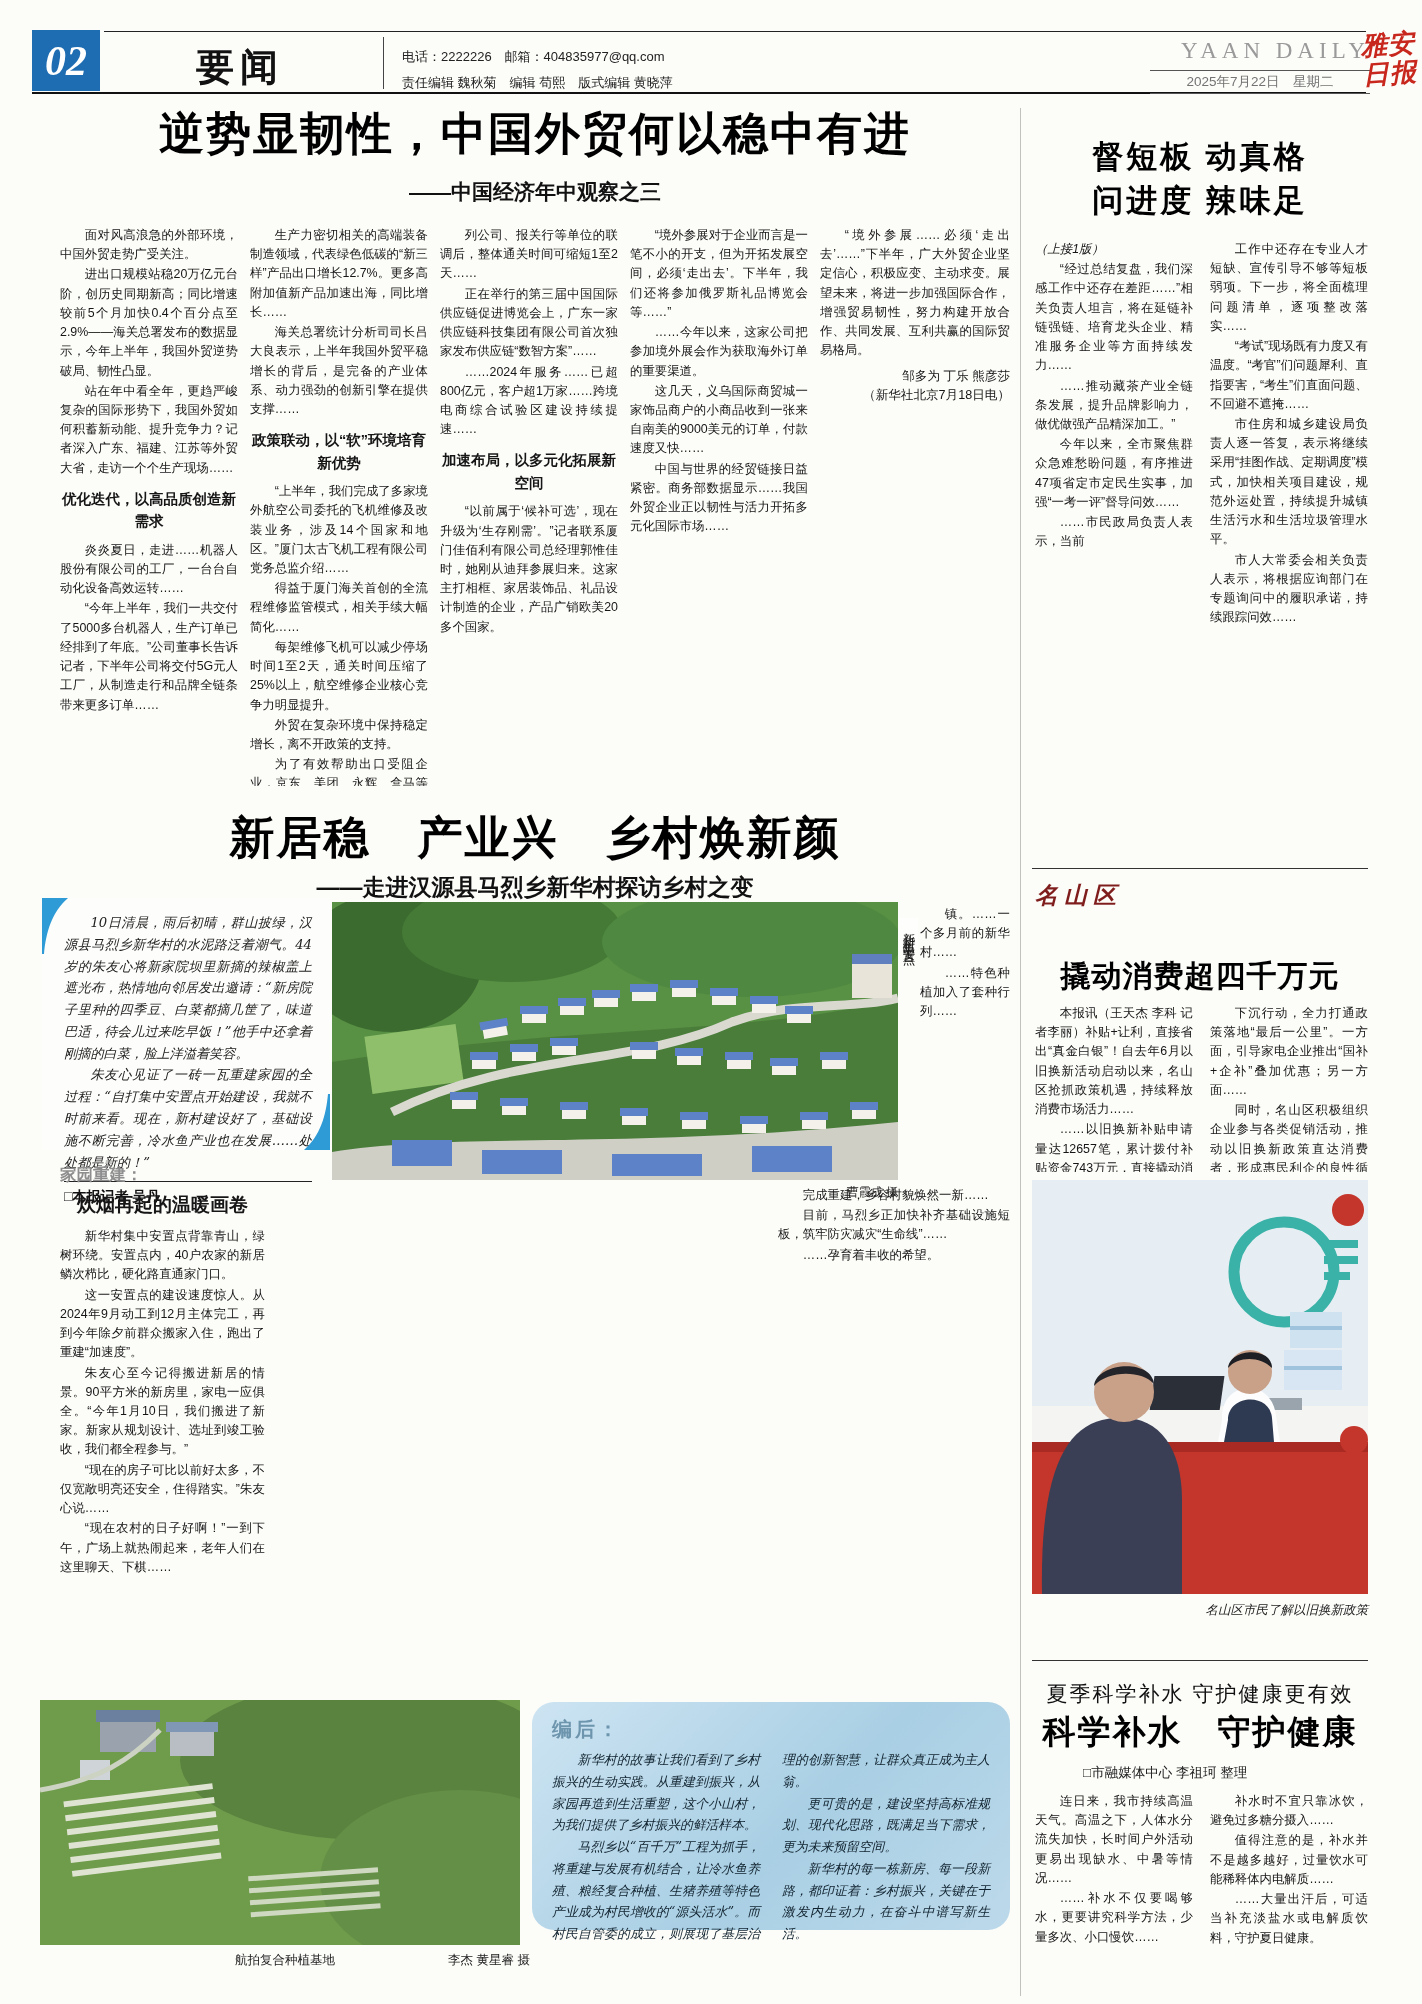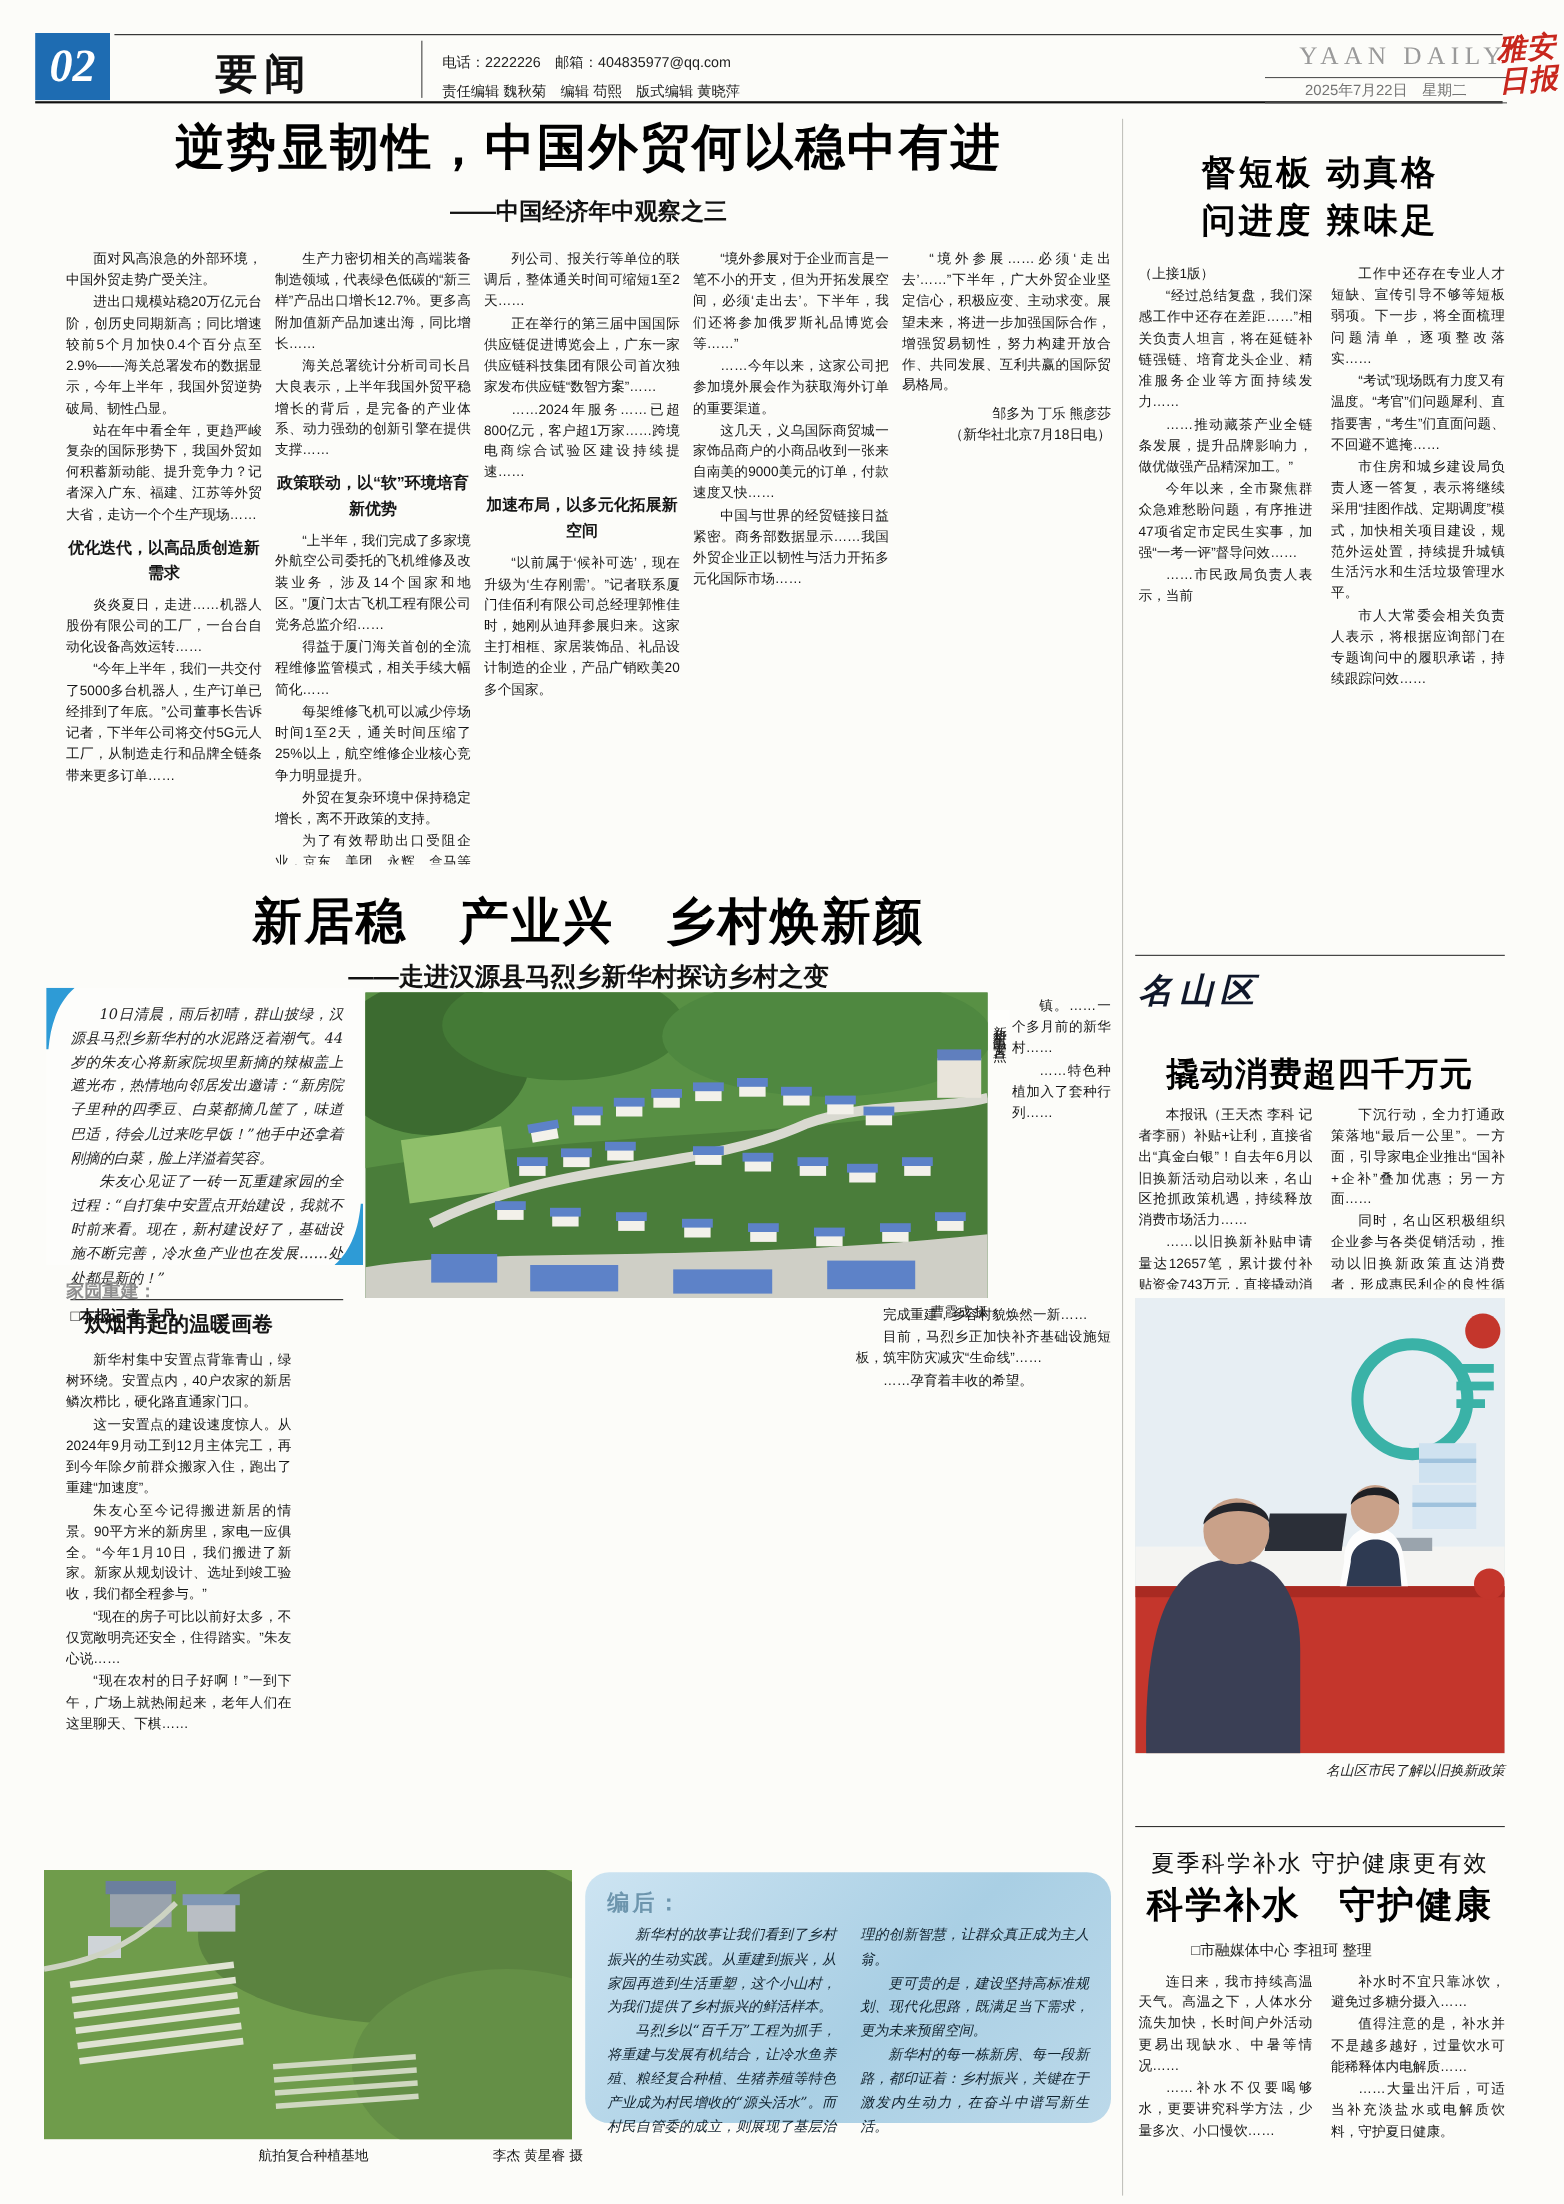--- a/index.html
+++ b/index.html
@@ -55,21 +55,21 @@
   
   .editor-note{position:absolute;left:532px;top:1702px;width:478px;height:228px;border-radius:22px;
                background:linear-gradient(135deg,#cde4f2 0%,#a9cfe4 55%,#bcd9ea 100%);
                padding:14px 20px;box-sizing:border-box;}
   .editor-note .en-label{color:#6d95ad;font-weight:bold;font-size:20px;letter-spacing:3px;margin-bottom:6px;}
   .editor-note .en-body{columns:2;column-gap:22px;font-family:"DejaVu Serif","Liberation Serif",serif;
                         font-style:italic;font-size:12.8px;line-height:1.7;color:#10222e;text-align:justify;}
   .editor-note .en-body p{margin:0;text-indent:2em;}
   
   .region-label{position:absolute;font-family:Liberation Sans, sans-serif;font-style:italic;
-                font-weight:bold;font-size:31px;color:#0f172a;letter-spacing:6px;}
+                font-weight:bold;font-size:23px;color:#7f1d1d;letter-spacing:6px;}
   .kicker{position:absolute;text-align:center;font-size:21px;color:#111;letter-spacing:2px;}
   .news-byline{position:absolute;font-size:13.5px;color:#222;padding-left:48px;}
 </style>
 </head>
 <body>
 
 <div class="page">
 
   <div class="hdr-topline"></div>
   <div class="hdr-botline"></div>
@@ -141,21 +141,21 @@
         <p class="para">“境外参展……必须‘走出去’……”下半年，广大外贸企业坚定信心，积极应变、主动求变。展望未来，将进一步加强国际合作，增强贸易韧性，努力构建开放合作、共同发展、互利共赢的国际贸易格局。</p>
       </div>
     <div class="byline-right">邹多为 丁乐 熊彦莎</div>
     <div class="byline-right" style="margin-top:0;">（新华社北京7月18日电）</div>
   </div>
 
   <div class="headline" style="left:1032px;top:136px;width:336px;font-size:31px;letter-spacing:3px;">督短板 动真格</div>
   <div class="headline" style="left:1032px;top:180px;width:336px;font-size:31px;letter-spacing:3px;">问进度 辣味足</div>
 
   <div class="col" style="left:1035px;top:240px;width:158px;height:622px;">
-    <p class="para" style="text-indent:0;">（上接1版）</p>
+    <p class="para" style="text-indent:0;font-style:italic;">（上接1版）</p>
     <div>
         <p class="para">“经过总结复盘，我们深感工作中还存在差距……”相关负责人坦言，将在延链补链强链、培育龙头企业、精准服务企业等方面持续发力……</p>
         <p class="para">……推动藏茶产业全链条发展，提升品牌影响力，做优做强产品精深加工。”</p>
       </div>
     <div>
         <p class="para">今年以来，全市聚焦群众急难愁盼问题，有序推进47项省定市定民生实事，加强“一考一评”督导问效……</p>
         <p class="para">……市民政局负责人表示，当前</p>
       </div>
   </div>
   <div class="col" style="left:1210px;top:240px;width:158px;height:622px;">

